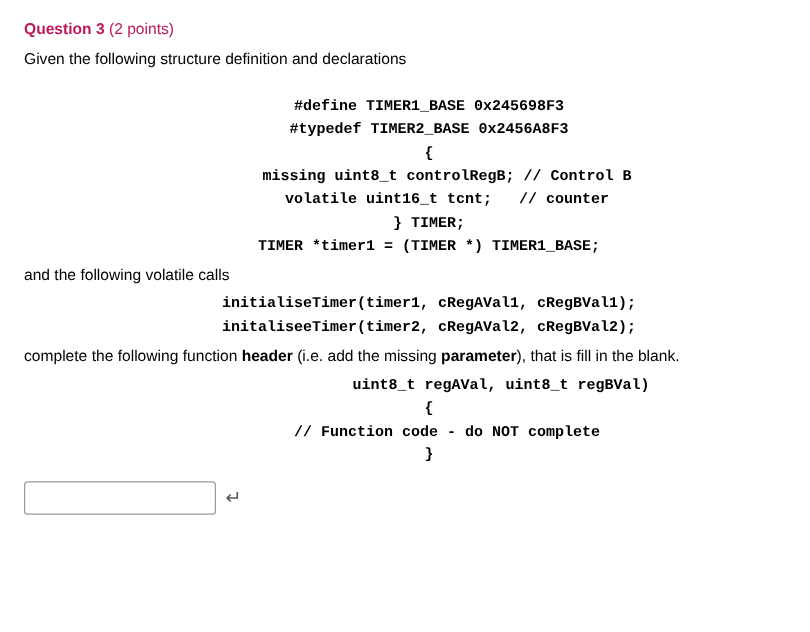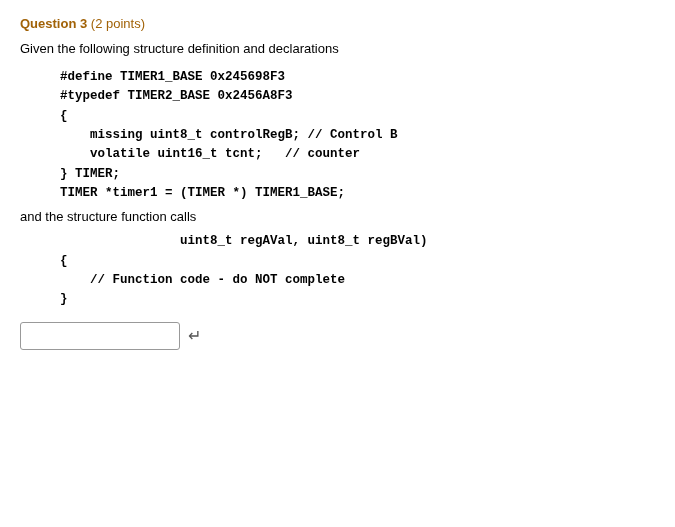--- a/index.html
+++ b/index.html
@@ -13,53 +13,54 @@
       font-family: Arial, sans-serif;
       font-size: 13px;
       color: #000000;
       width: 675px;
       min-height: 527px;
       padding: 16px 20px;
     }
 
     .question-header {
       font-size: 13px;
-      color: #a16207;
+      color: #be185d;
       margin-bottom: 8px;
     }
 
     .question-header .points {
       font-weight: normal;
     }
 
     .question-body {
       font-size: 13px;
       line-height: 1.6;
       color: #000;
     }
 
     .intro-text {
-      margin-bottom: 8px;
+      margin-bottom: 20px;
     }
 
     .code-block {
       font-family: 'Courier New', Courier, monospace;
       font-size: 12.5px;
       line-height: 1.55;
       margin-left: 40px;
       margin-bottom: 4px;
     }
 
     .code-block .line {
       display: block;
       white-space: pre;
     }
 
     .bold-code {
       font-weight: bold;
+      text-align: center;
     }
 
     .mid-text {
       margin-top: 4px;
       margin-bottom: 4px;
     }
 
     .bold-text {
       font-weight: bold;
     }
@@ -108,23 +109,30 @@
   <div class="code-block">
     <span class="line bold-code">#define TIMER1_BASE 0x245698F3</span>
     <span class="line bold-code">#typedef TIMER2_BASE 0x2456A8F3</span>
     <span class="line bold-code">{</span>
     <span class="line bold-code">    missing uint8_t controlRegB; // Control B</span>
     <span class="line bold-code">    volatile uint16_t tcnt;   // counter</span>
     <span class="line bold-code">} TIMER;</span>
     <span class="line bold-code">TIMER *timer1 = (TIMER *) TIMER1_BASE;</span>
   </div>
 
-  <div class="mid-text">and the structure function calls</div>
+  <div class="mid-text">and the following volatile calls</div>
 
+  <div class="code-block">
+    <span class="line bold-code">initialiseTimer(timer1, cRegAVal1, cRegBVal1);</span>
+    <span class="line bold-code">initaliseeTimer(timer2, cRegAVal2, cRegBVal2);</span>
+  </div>
 
+  <div class="closing-text">
+    <span>complete the following function </span><span class="bold-text">header</span><span> (i.e. add the missing </span><span class="bold-text">parameter</span><span>), that is fill in the blank.</span>
+  </div>
 
   <div class="code-block">
     <span class="line bold-code">                uint8_t regAVal, uint8_t regBVal)</span>
     <span class="line bold-code">{</span>
     <span class="line bold-code">    // Function code - do NOT complete</span>
     <span class="line bold-code">}</span>
   </div>
 </div>
 
 <div class="answer-area">

